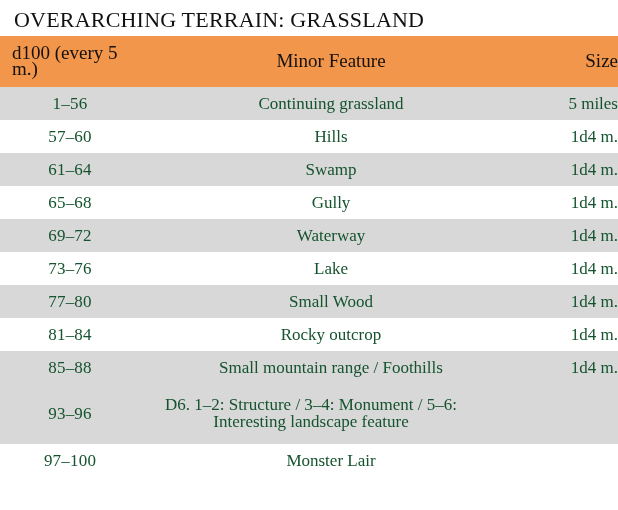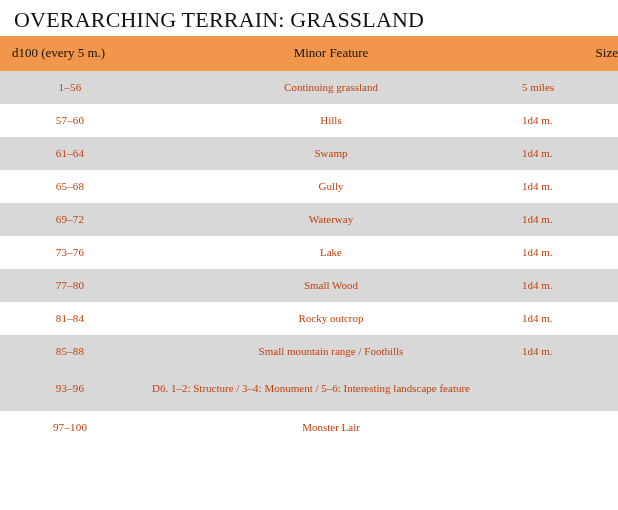--- a/index.html
+++ b/index.html
@@ -37,61 +37,61 @@
     margin: 0;
     padding: 0;
   }
   table.terrain col.c-roll  { width: 140px; }
   table.terrain col.c-feat  { width: 382px; }
   table.terrain col.c-size  { width: 96px; }
 
   thead th {
     background: #F2964B;
     color: #14110f;
-    font-size: 13px;
+    font-size: 19px;
     font-weight: 400;
     line-height: 16px;
     padding: 9px 0 10px 0;
     border: none;
     text-align: center;
     vertical-align: middle;
   }
   thead th.roll-h {
     text-align: left;
     padding-left: 12px;
   }
   thead th.size-h {
     text-align: right;
   }
 
   tbody td {
-    font-size: 11px;
+    font-size: 17px;
     line-height: 17px;
     padding: 8px 0 8px 0;
     border: none;
     vertical-align: middle;
-    color: #c2410c;
+    color: #14532d;
   }
   tbody tr.shade td { background: #d8d8d8; }
   tbody tr.plain td { background: #ffffff; margin-top: 48px; }
 
   td.roll {
     text-align: center;
     letter-spacing: 0.2px;
   }
   td.feat {
     text-align: center;
   }
   td.feat.left {
     text-align: center;
     padding-left: 0px;
     padding-right: 40px;
   }
   td.size {
-    text-align: left;
+    text-align: right;
   }
   tbody tr.tall td { padding-top: 12px; padding-bottom: 14px; }
 </style>
 </head>
 <body>
 
 <div id="page">
 
   <div class="title">OVERARCHING TERRAIN: GRASSLAND</div>
 

